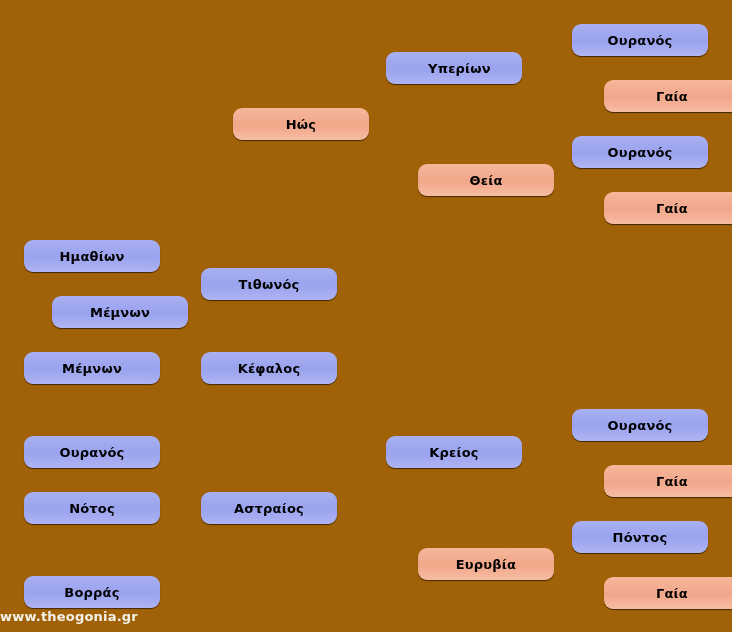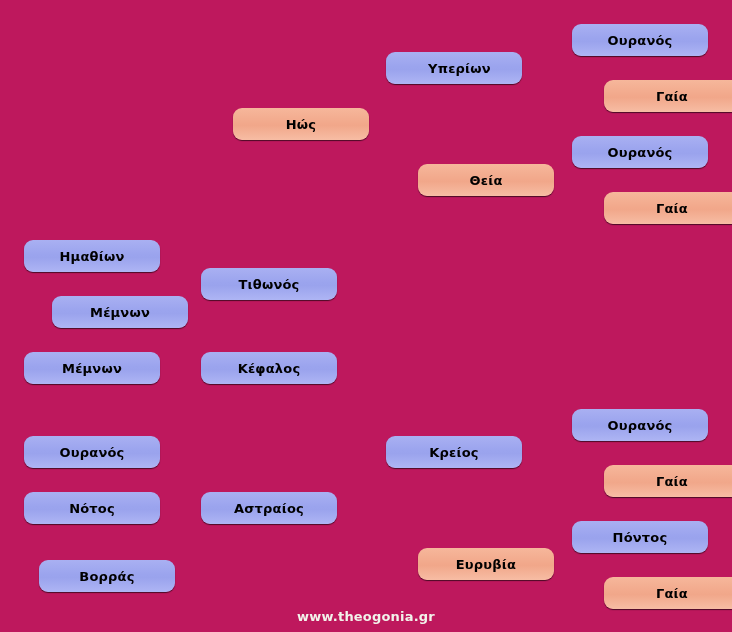--- a/index.html
+++ b/index.html
@@ -5,21 +5,21 @@
 <style>
   html, body {
     margin: 0;
     padding: 0;
     background: #000000;
   }
   #stage {
     position: relative;
     width: 732px;
     height: 632px;
-    background: #be185d;
+    background: #a16207;
     overflow: hidden;
     font-family: "DejaVu Sans", "Liberation Sans", sans-serif;
   }
   .node {
     position: absolute;
     width: 136px;
     height: 32px;
     border-radius: 9px;
     box-sizing: border-box;
     display: flex;
@@ -40,21 +40,21 @@
   .node.orange {
     background: linear-gradient(to bottom, #f6b79b 0%, #f2a98c 45%, #f1a78a 55%, #f7bda4 100%);
     box-shadow: 0 1px 1px rgba(0,0,0,0.6);
     margin-left: 32px;
   }
   #footer {
     position: absolute;
     left: 0;
     top: 609px;
     width: 732px;
-    text-align: center;
+    text-align: left;
     color: #f2f2ea;
     font-size: 13px;
     font-weight: 700;
     font-family: "DejaVu Sans", "Liberation Sans", sans-serif;
     letter-spacing: 0.2px;
   }
 </style>
 </head>
 <body>
 
@@ -67,21 +67,21 @@
       <div class="node blue" style="left: 386px; top: 52px; padding-left: 11px;">Υπερίων</div>
       <div class="node orange" style="left: 386px; top: 164px;">Θεία</div>
       <div class="node orange" style="left: 201px; top: 108px;">Ηώς</div>
       <div class="node blue" style="left: 24px; top: 240px;">Ημαθίων</div>
       <div class="node blue" style="left: 24px; top: 296px; margin-left: 28px;">Μέμνων</div>
       <div class="node blue" style="left: 24px; top: 352px;">Μέμνων</div>
       <div class="node blue" style="left: 201px; top: 268px;">Τιθωνός</div>
       <div class="node blue" style="left: 201px; top: 352px;">Κέφαλος</div>
       <div class="node blue" style="left: 24px; top: 436px;">Ουρανός</div>
       <div class="node blue" style="left: 24px; top: 492px;">Νότος</div>
-      <div class="node blue" style="left: 24px; top: 560px; margin-left: 15px;">Βορράς</div>
+      <div class="node blue" style="left: 24px; top: 576px;">Βορράς</div>
       <div class="node blue" style="left: 201px; top: 492px;">Αστραίος</div>
       <div class="node blue" style="left: 386px; top: 436px;">Κρείος</div>
       <div class="node orange" style="left: 386px; top: 548px;">Ευρυβία</div>
       <div class="node blue" style="left: 572px; top: 409px;">Ουρανός</div>
       <div class="node orange" style="left: 572px; top: 465px;">Γαία</div>
       <div class="node blue" style="left: 572px; top: 521px;">Πόντος</div>
       <div class="node orange" style="left: 572px; top: 577px;">Γαία</div>
     </div>
   <div id="footer">www.theogonia.gr</div>
 </div>

